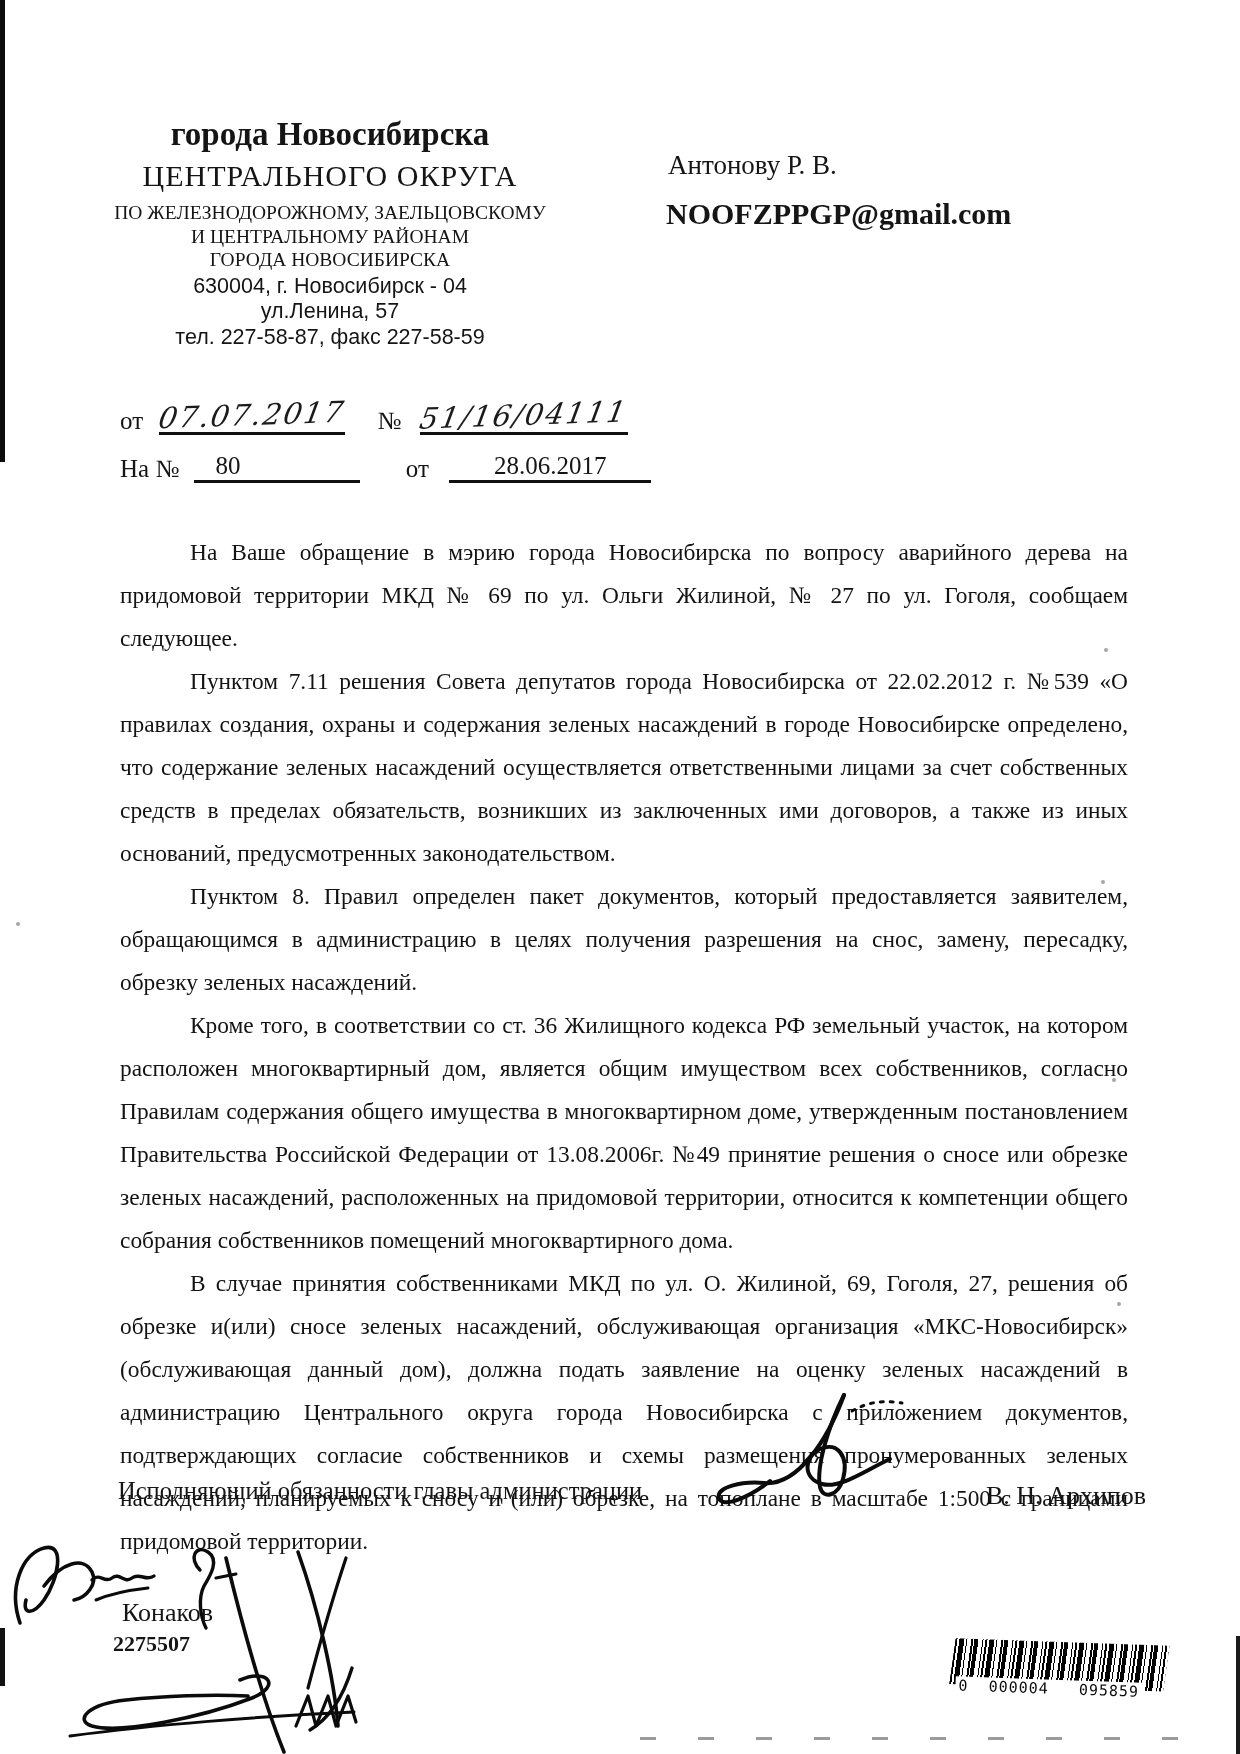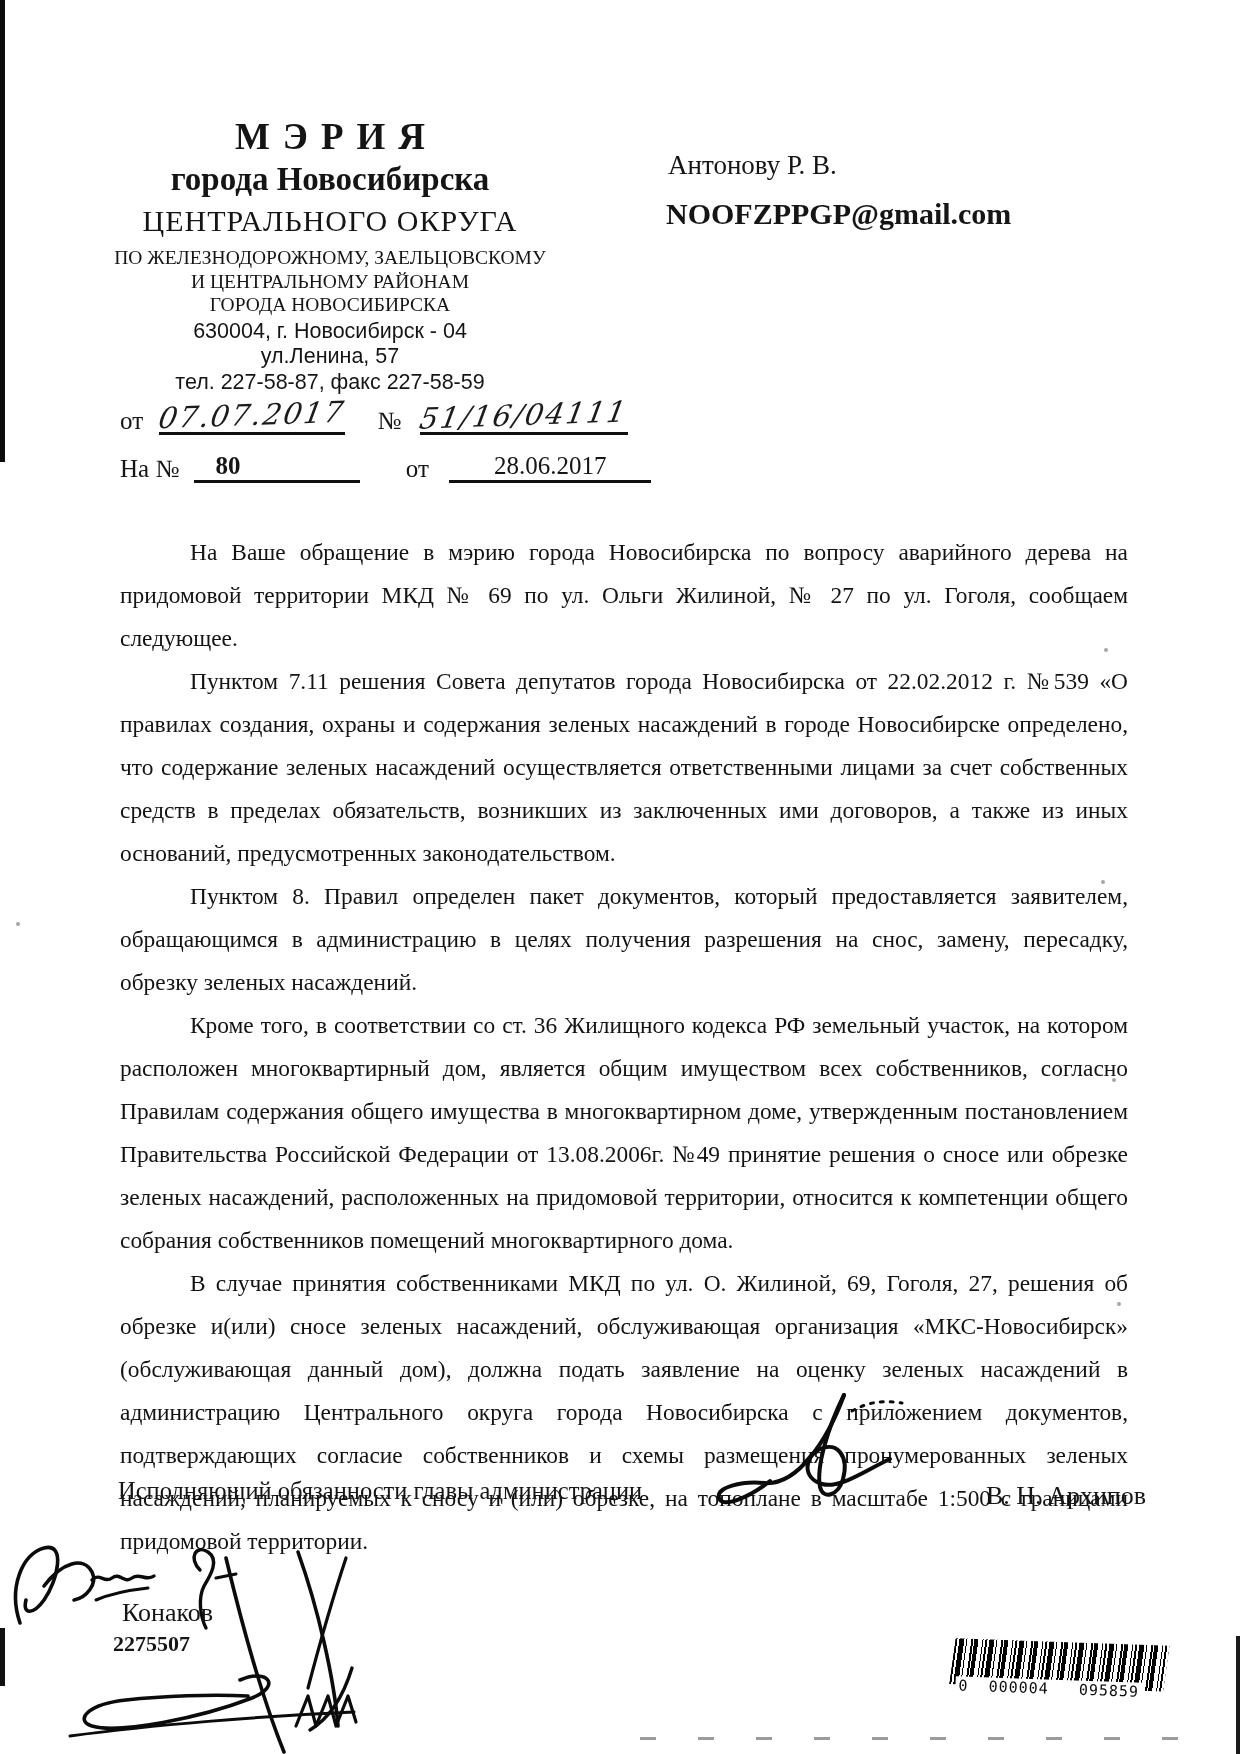--- a/index.html
+++ b/index.html
@@ -87,21 +87,20 @@
   <div class="edge-left-tick"></div>
   <div class="edge-right-sliver"></div>
   <div class="dash-artifact"></div>
   <div class="speck" style="left:1104px;top:648px;"></div>
   <div class="speck" style="left:1101px;top:880px;"></div>
   <div class="speck" style="left:1112px;top:1078px;"></div>
   <div class="speck" style="left:1117px;top:1302px;"></div>
   <div class="speck" style="left:16px;top:922px;"></div>
 
   <div class="letterhead">
-    <div class="lh1">МЭРИЯ</div>
     <div class="lh2">города Новосибирска</div>
     <div class="lh4">ЦЕНТРАЛЬНОГО ОКРУГА</div>
     <div class="lh5">ПО ЖЕЛЕЗНОДОРОЖНОМУ, ЗАЕЛЬЦОВСКОМУ</div>
     <div class="lh6">И ЦЕНТРАЛЬНОМУ РАЙОНАМ</div>
     <div class="lh7">ГОРОДА НОВОСИБИРСКА</div>
     <div class="lha">630004, г. Новосибирск - 04</div>
     <div class="lha">ул.Ленина, 57</div>
     <div class="lha">тел. 227-58-87, факс 227-58-59</div>
   </div>
 
@@ -110,21 +109,21 @@
 
   <div class="ref-row ref-row1">
     <span>от</span>
     <span class="u-box" style="width:186px;margin-left:10px;"><span class="hand">07.07.2017</span></span>
     <span style="margin-left:26px;">№</span>
     <span class="u-box" style="width:208px;margin-left:12px;"><span class="hand">51/16/04111</span></span>
   </div>
 
   <div class="ref-row ref-row2">
     <span>На №</span>
-    <span class="u-box" style="width:144px;margin-left:8px;text-align:left;padding-left:22px;font-weight:bold;"><span class="typed">80</span></span>
+    <span class="u-box" style="width:144px;margin-left:8px;text-align:left;padding-left:22px;"><span class="typed">80</span></span>
     <span style="margin-left:40px;">от</span>
     <span class="u-box" style="width:202px;margin-left:14px;"><span class="typed">28.06.2017</span></span>
   </div>
 
   <div class="body-text">
     <p>На Ваше обращение в мэрию города Новосибирска по вопросу аварийного дерева на придомовой территории МКД № 69 по ул. Ольги Жилиной, № 27 по ул. Гоголя, сообщаем следующее.</p>
     <p>Пунктом 7.11 решения Совета депутатов города Новосибирска от 22.02.2012 г. №539 «О правилах создания, охраны и содержания зеленых насаждений в городе Новосибирске определено, что содержание зеленых насаждений осуществляется ответственными лицами за счет собственных средств в пределах обязательств, возникших из заключенных ими договоров, а также из иных оснований, предусмотренных законодательством.</p>
     <p>Пунктом 8. Правил определен пакет документов, который предоставляется заявителем, обращающимся в администрацию в целях получения разрешения на снос, замену, пересадку, обрезку зеленых насаждений.</p>
     <p>Кроме того, в соответствии со ст. 36 Жилищного кодекса РФ земельный участок, на котором расположен многоквартирный дом, является общим имуществом всех собственников, согласно Правилам содержания общего имущества в многоквартирном доме, утвержденным постановлением Правительства Российской Федерации от 13.08.2006г. №49 принятие решения о сносе или обрезке зеленых насаждений, расположенных на придомовой территории, относится к компетенции общего собрания собственников помещений многоквартирного дома.</p>
     <p>В случае принятия собственниками МКД по ул. О. Жилиной, 69, Гоголя, 27, решения об обрезке и(или) сносе зеленых насаждений, обслуживающая организация «МКС-Новосибирск» (обслуживающая данный дом), должна подать заявление на оценку зеленых насаждений в администрацию Центрального округа города Новосибирска с приложением документов, подтверждающих согласие собственников и схемы размещения пронумерованных зеленых насаждений, планируемых к сносу и (или) обрезке, на топоплане в масштабе 1:500 с границами придомовой территории.</p>

